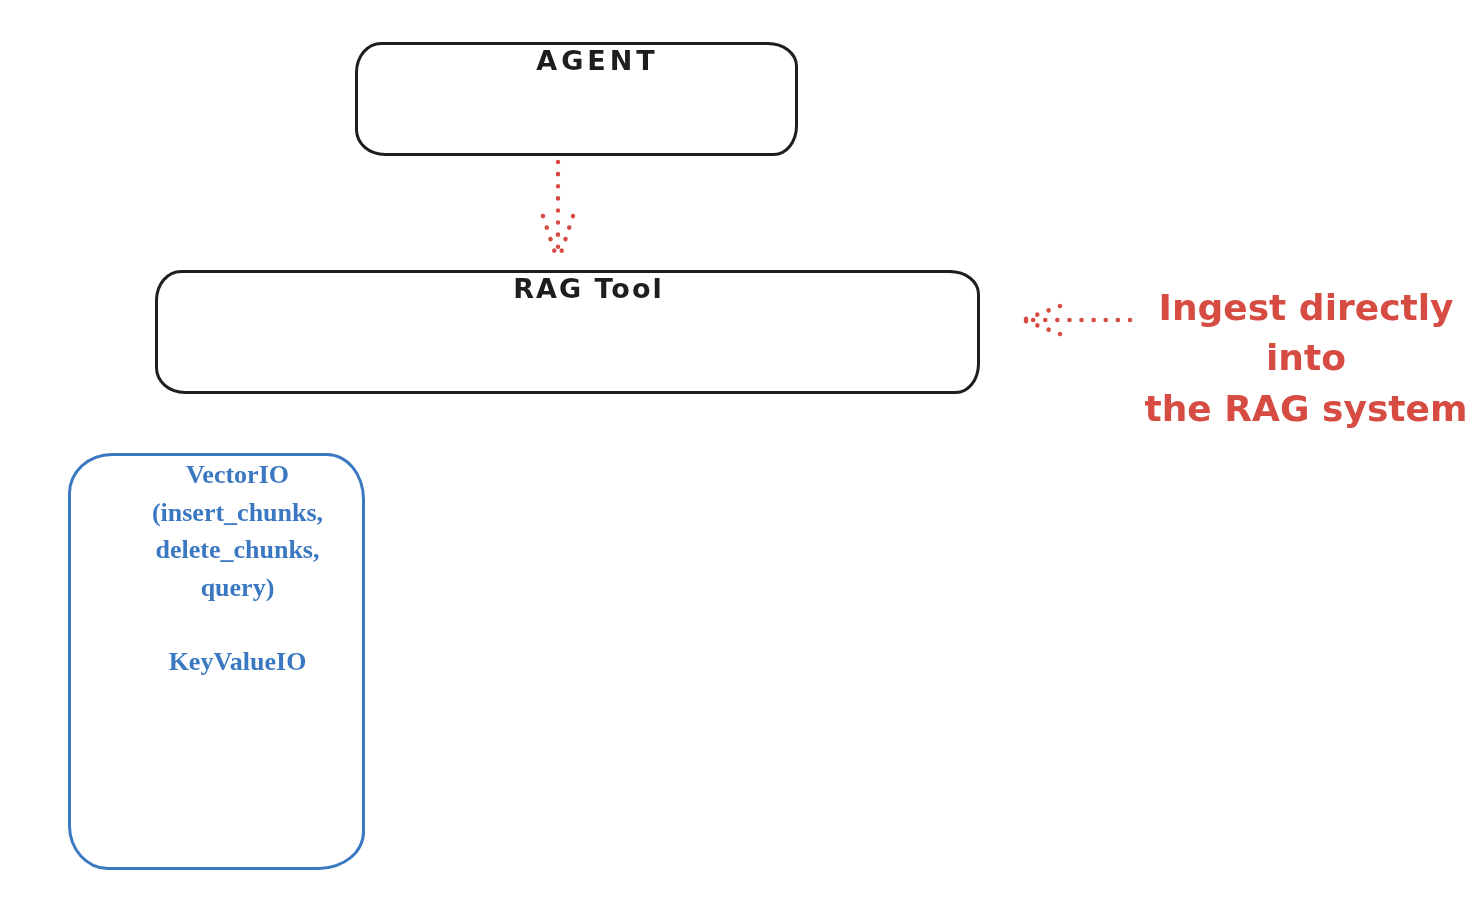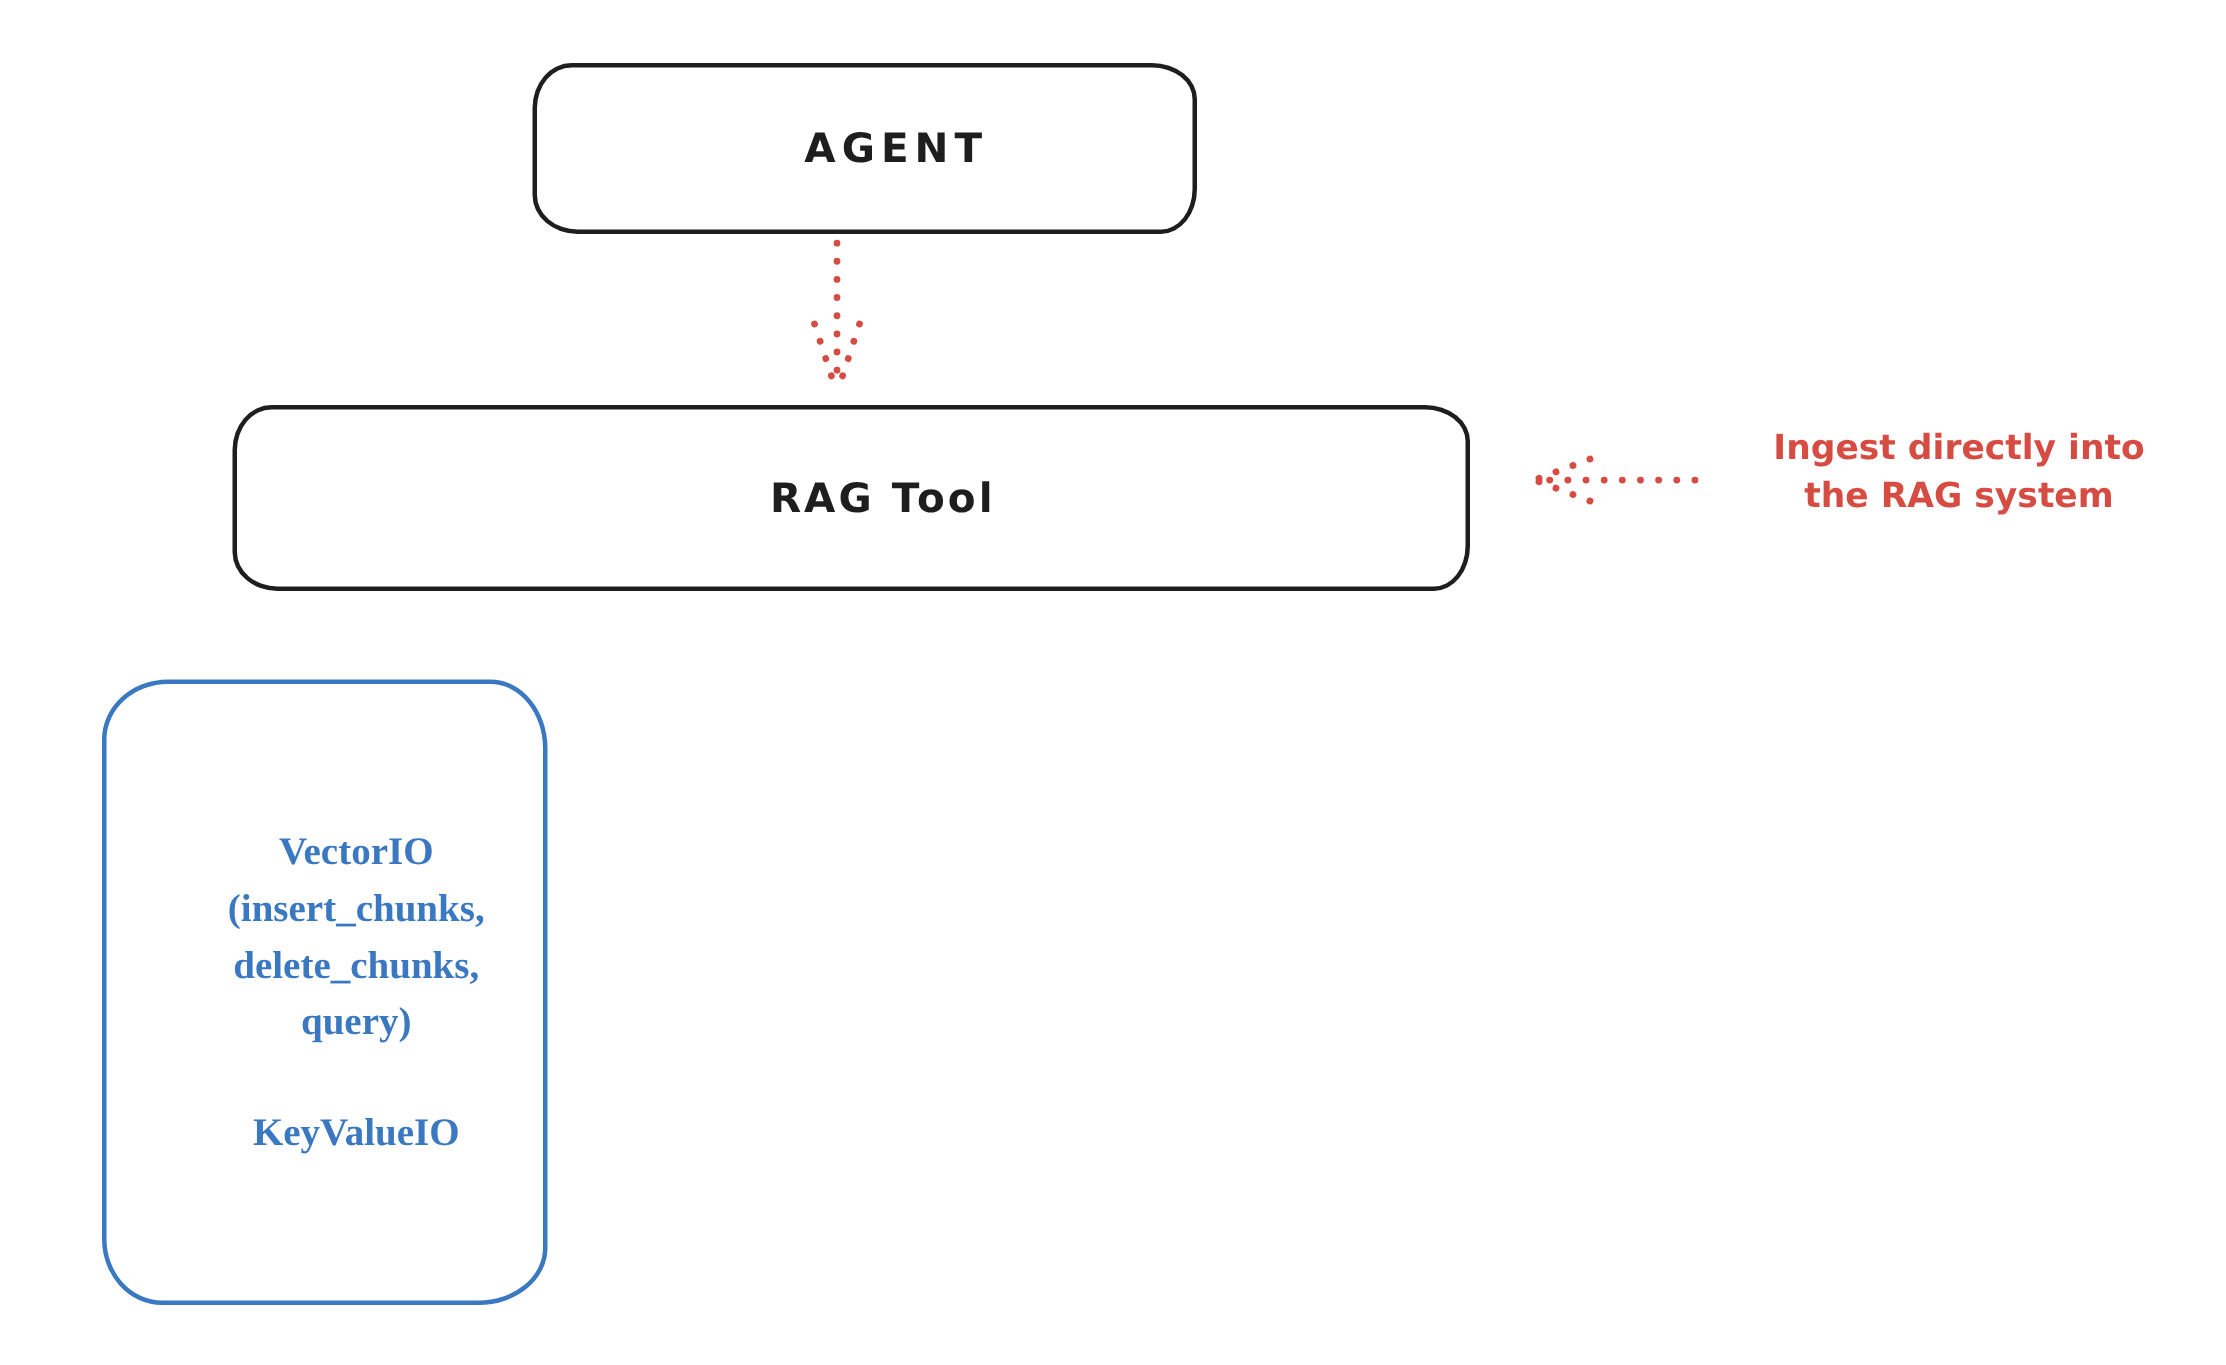--- a/index.html
+++ b/index.html
@@ -15,21 +15,20 @@
     background: #ffffff;
     overflow: hidden;
   }
   .box {
     position: absolute;
     box-sizing: border-box;
     background: #ffffff;
     display: flex;
     flex-direction: column;
     align-items: center;
-    justify-content: center;
     text-align: center;
     padding-left: 42px;
   }
   .black-box {
     border: 3px solid #1e1e1e;
     border-radius: 26px 30px 24px 30px / 30px 24px 30px 26px;
     color: #1e1e1e;
   }
   .agent-box   { left: 355px; top: 42px;  width: 443px; height: 114px; }
   .rag-box     { left: 155px; top: 270px; width: 825px; height: 124px; }
@@ -62,21 +61,21 @@
     font-size: 26px;
     font-weight: bold;
     line-height: 1.45;
     white-space: pre-line;
   }
 
   .annotation {
     position: absolute;
     left: 1138px; top: 283px; width: 336px;
     color: #d64c42;
-    font-size: 23px;
+    font-size: 36px;
     font-weight: bold;
     line-height: 1.4;
     text-align: center;
     white-space: pre-line;
   }
 
   .arrow { position: absolute; }
   .v-arrow { left: 536px; top: 158px; width: 44px; height: 110px; }
   .h-arrow { left: 1014px; top: 300px; width: 122px; height: 40px; }
 </style>

